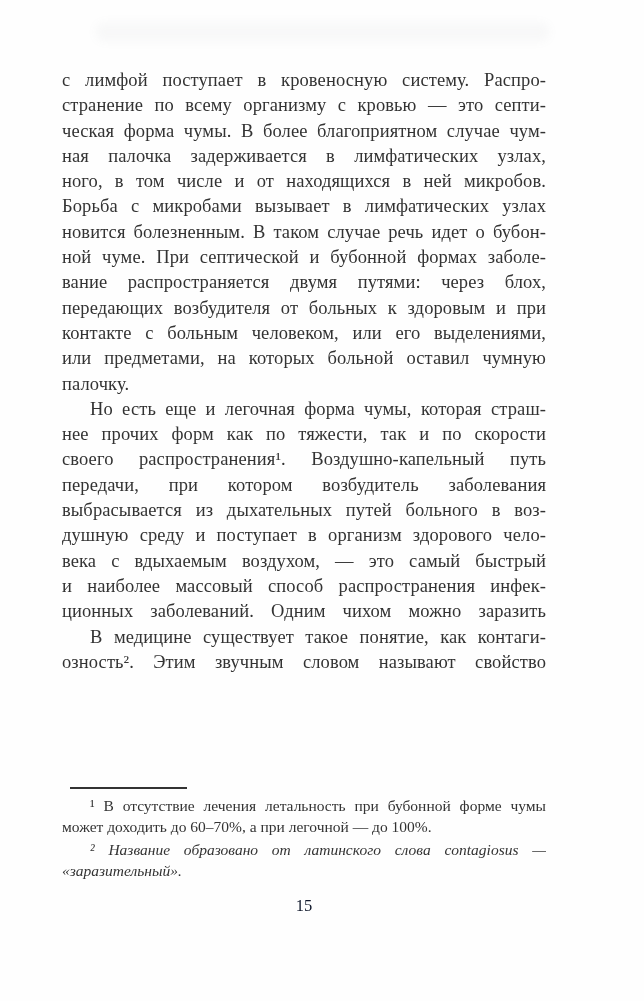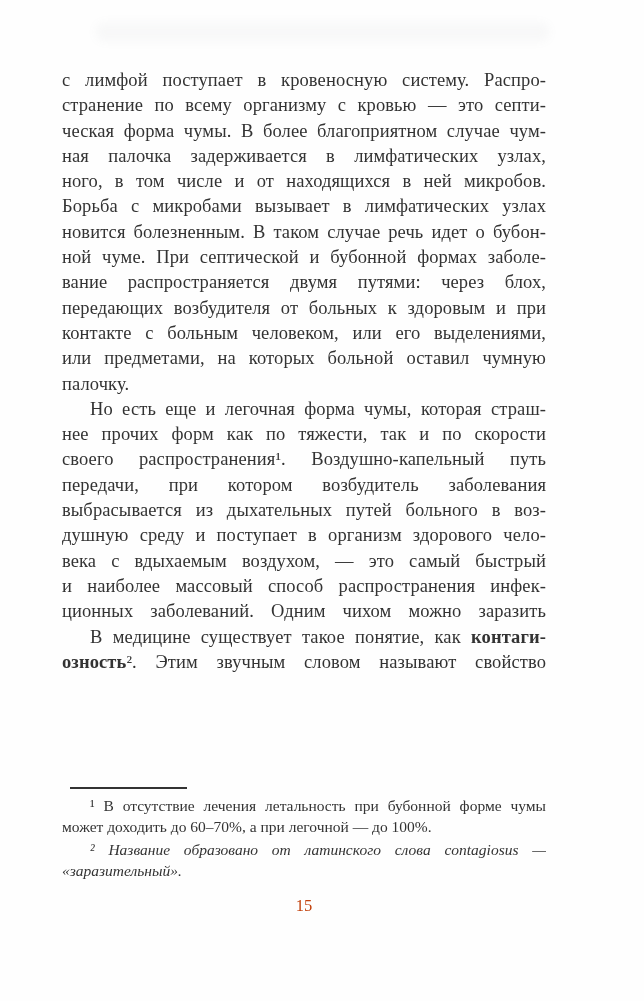--- a/index.html
+++ b/index.html
@@ -44,21 +44,21 @@
     overflow: hidden;
     white-space: normal;
   }
   .tline.lastline {
     text-align-last: left;
   }
   .tline.indent {
     text-indent: 28px;
   }
   .bold {
-    font-weight: bold;
+    font-weight: normal;
   }
   #footnote-sep {
     position: absolute;
     left: 70px;
     top: 787px;
     width: 117px;
     height: 2px;
     background: #333333;
   }
   #footnotes {
@@ -76,21 +76,21 @@
     margin-top: 3px;
     font-style: italic;
   }
   #page-number {
     position: absolute;
     left: 62px;
     top: 896px;
     width: 484px;
     text-align: center;
     font-size: 16.5px;
-    color: #c2410c;
+    color: #0f172a;
   }
 </style>
 </head>
 <body>
 
 <div id="page">
   <div class="artifact"></div>
   <div id="main-text">
       <div>
         <div class="tline"><span>с лимфой поступает в кровеносную систему. Распро-</span></div>

